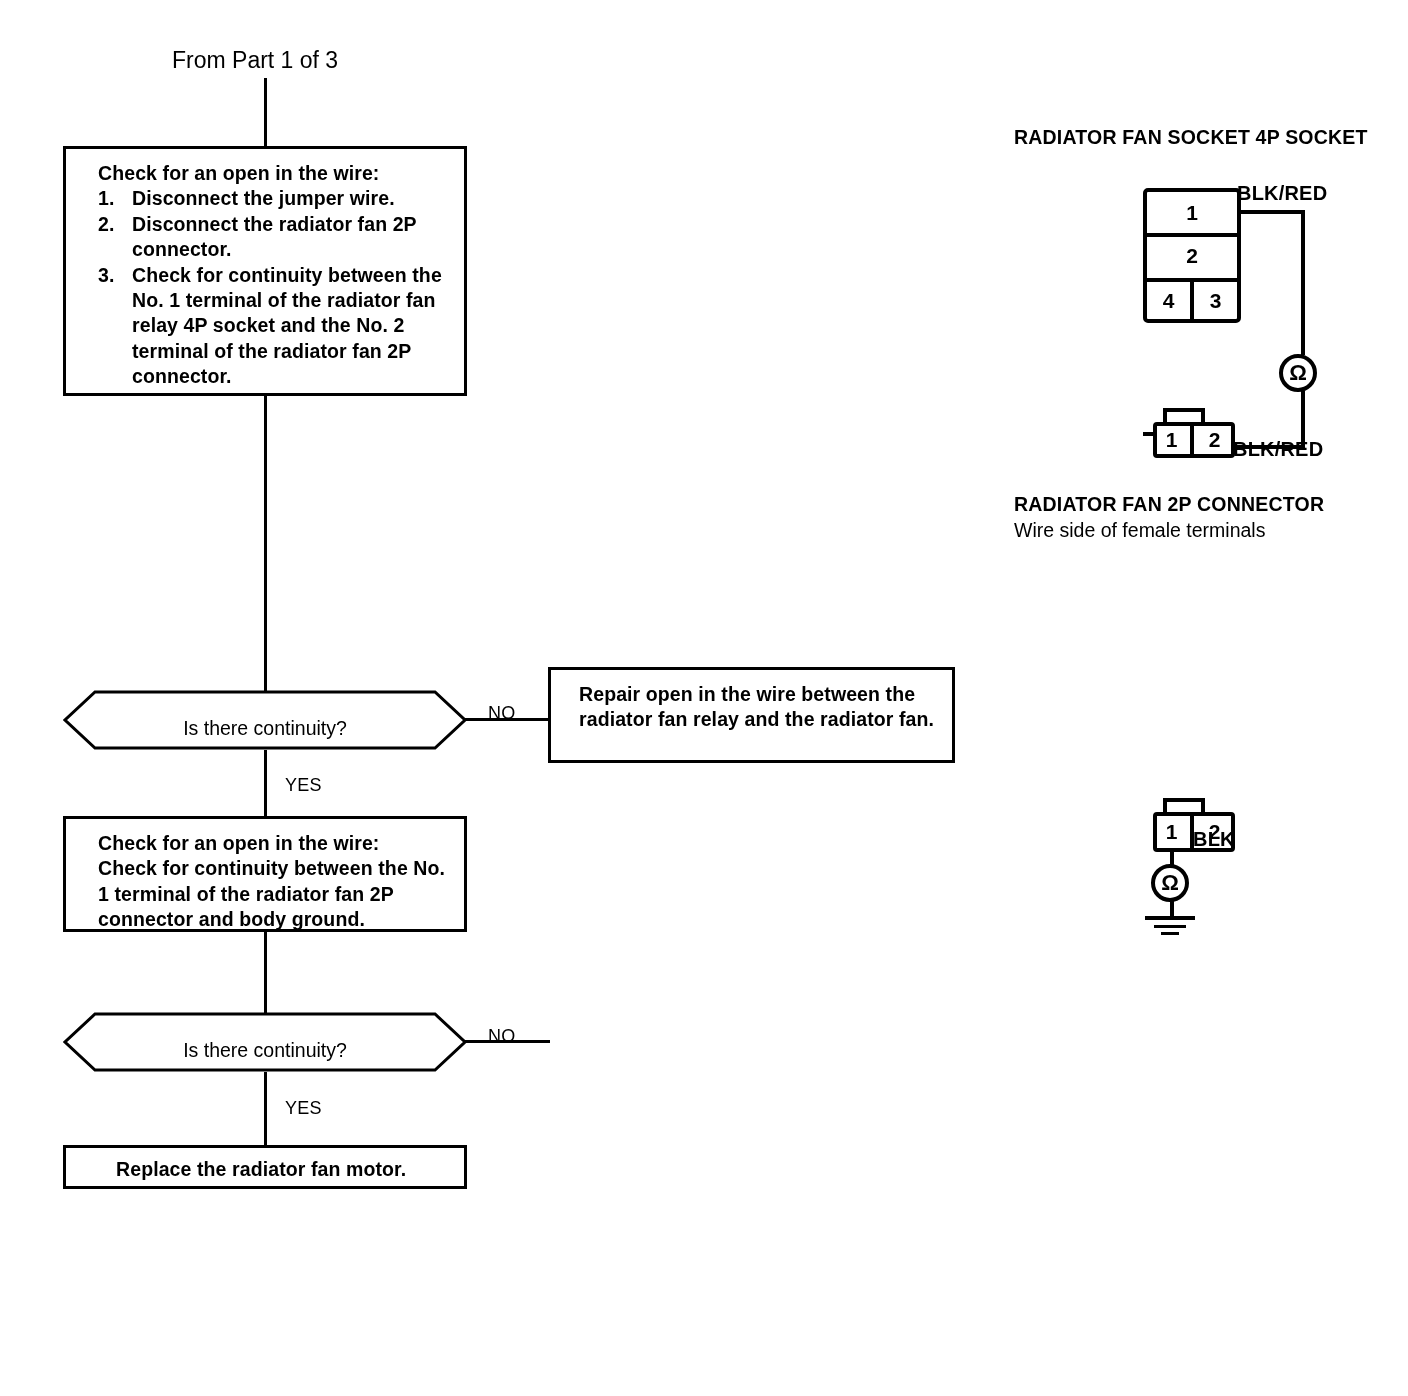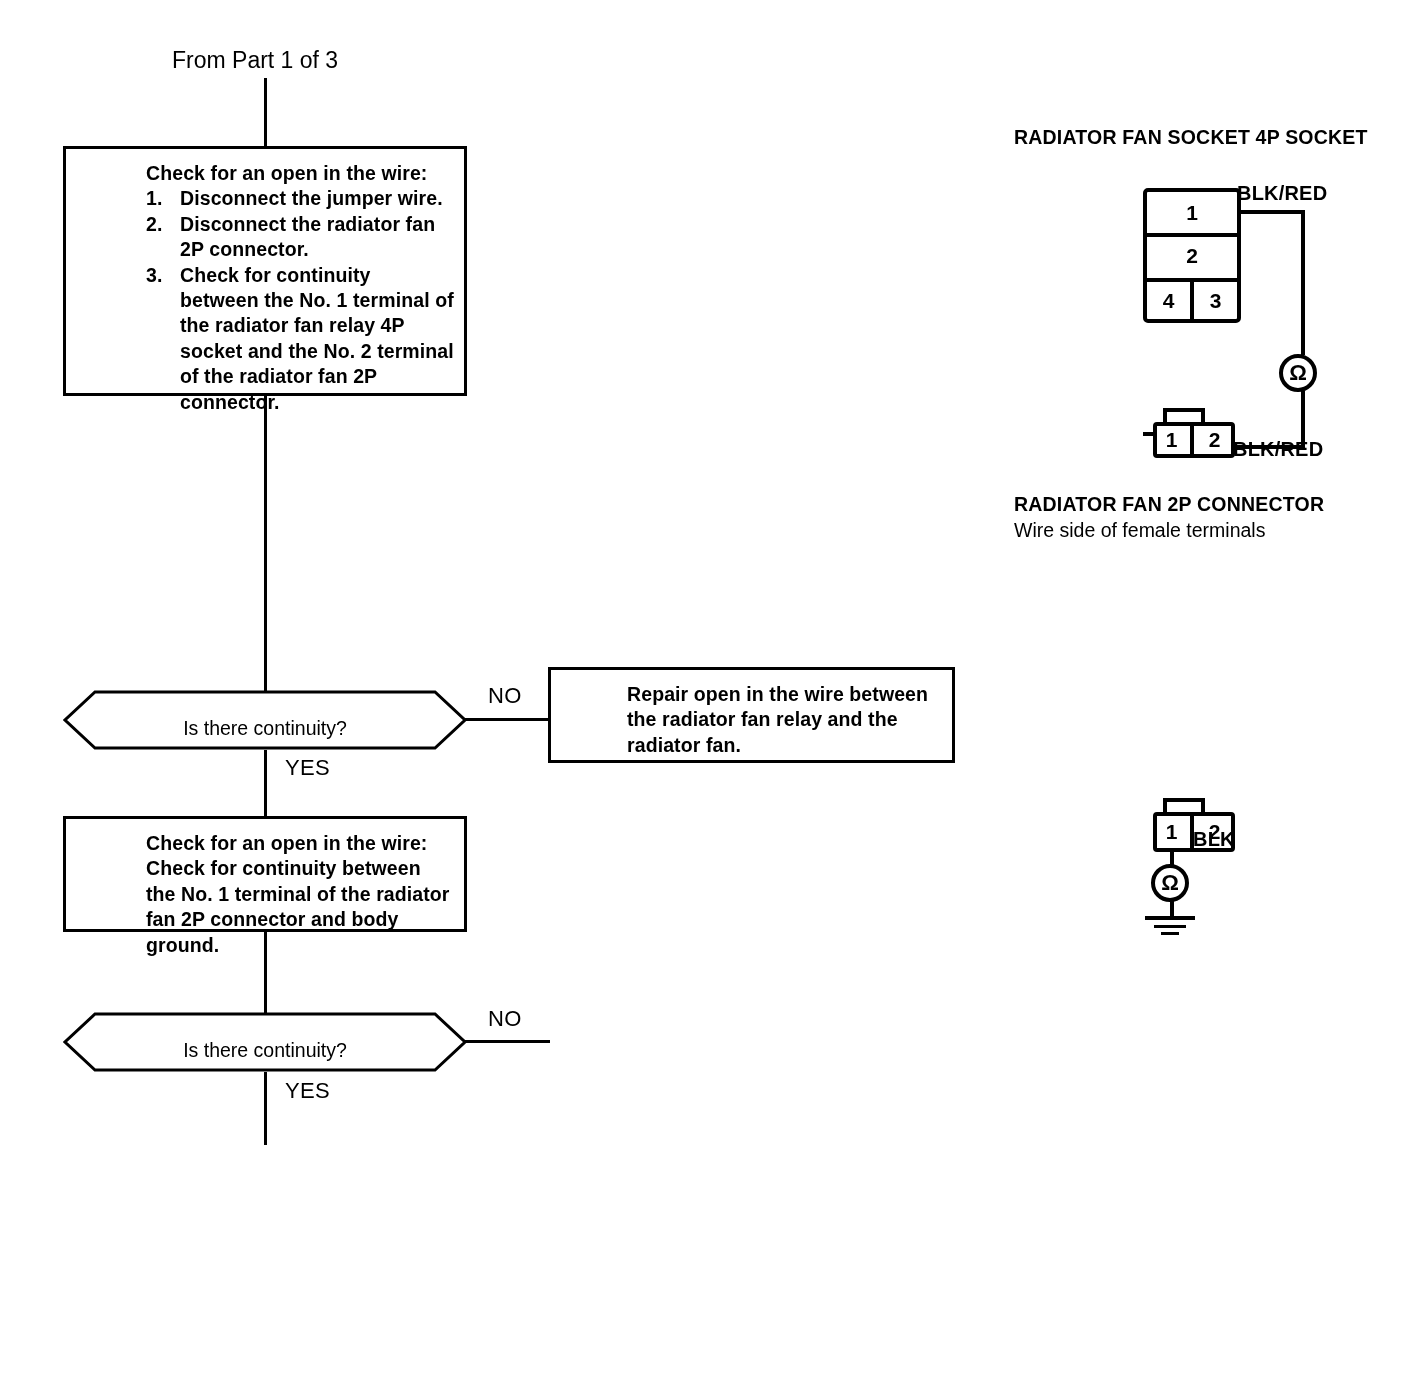--- a/index.html
+++ b/index.html
@@ -35,21 +35,20 @@
     border: 3px solid #000;
     background: #fff;
     box-sizing: border-box;
   }
   .box-inner {
     padding: 10px 14px 8px 30px;
     font-size: 19.5px;
     line-height: 25.4px;
     font-weight: bold;
     letter-spacing: 0.1px;
-    margin-left: 48px;
   }
   .hdr { font-weight: bold; display: block; }
 
   
   ol.steps {
     list-style: none;
     margin: 0;
     padding: 0;
   }
   ol.steps li {
@@ -76,23 +75,24 @@
     height: 100%;
     display: flex;
     align-items: center;
     justify-content: center;
     font-size: 19.5px;
     font-weight: normal;
   }
 
   .branch-label {
     position: absolute;
-    font-size: 22px;
+    font-size: 18px;
     font-weight: normal;
     letter-spacing: 0.3px;
+    margin-top: 20px;
   }
 
   .page-title {
     position: absolute;
     font-size: 23px;
     font-weight: normal;
     white-space: nowrap;
   }
 
   
@@ -258,20 +258,25 @@
     <div class="hex-label">Is there continuity?</div>
   </div>
 
   <div class="hline" style="left:465px; top:1040px; width:85px;"></div>
   <div class="branch-label" style="left:488px; top:1006px;">NO</div>
 
 
   <div class="branch-label" style="left:285px; top:1078px;">YES</div>
   <div class="vline" style="left:264px; top:1072px; height:73px;"></div>
 
+  <div class="box" style="left:63px; top:1145px; width:404px; height:44px;">
+    <div class="box-inner" style="padding:9px 12px 8px 50px;">
+      <span>Replace the radiator fan motor.</span>
+    </div>
+  </div>
 
   <div class="sch-title" style="left:1014px; top:126px;">RADIATOR FAN SOCKET 4P SOCKET</div>
 
   <div class="relay-box" style="left:1143px; top:188px; width:98px; height:135px;">
 
     <div class="abs" style="left:0; top:41px; width:90px; height:4px; background:#000;"></div>
 
     <div class="abs" style="left:0; top:86px; width:90px; height:4px; background:#000;"></div>
 
     <div class="abs" style="left:43px; top:86px; width:4px; height:45px; background:#000;"></div>

